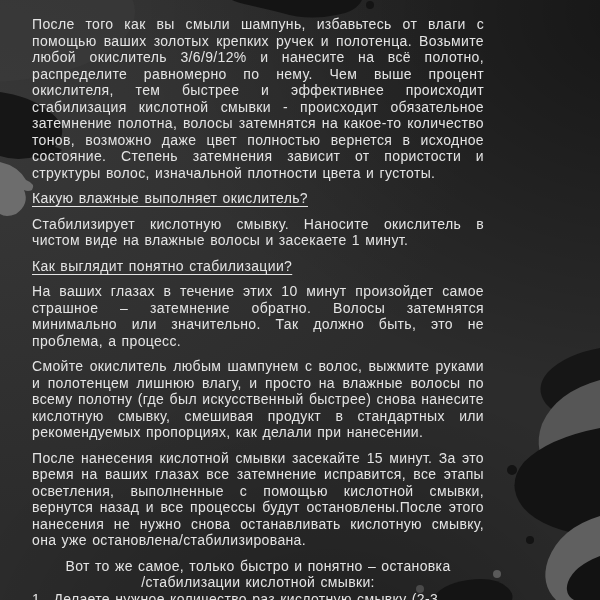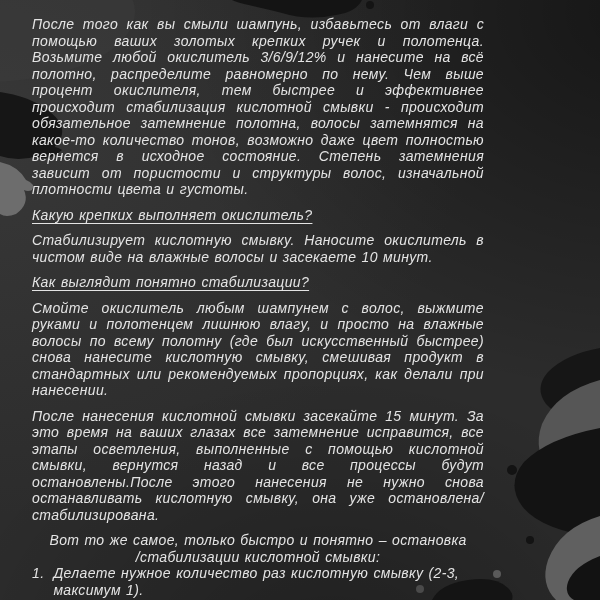--- a/index.html
+++ b/index.html
@@ -34,21 +34,20 @@
     z-index: 2;
     box-sizing: border-box;
     width: 512px;
     height: 600px;
     padding: 16px 28px 0 32px;
     color: #e4e4e4;
     font-size: 14px;
     line-height: 16.5px;
     letter-spacing: 0.35px;
     word-spacing: 1px;
-    font-style: italic;
   }
   .para {
     margin: 0 0 9px 0;
     text-align: justify;
   }
   .heading {
     margin: 0 0 9px 0;
     text-align: left;
   }
   .underlined {
@@ -100,26 +99,27 @@
 
     <path fill="#141414" d="M432,600 Q440,584 468,580 Q496,576 508,588 Q514,594 512,600 Z"></path>
     <circle cx="420" cy="589" r="4" fill="#4a4a4a"></circle>
     <circle cx="497" cy="574" r="4" fill="#5a5a5a"></circle>
   </svg>
 
   <div class="content">
 
     <p class="para">После того как вы смыли шампунь, избавьтесь от влаги с помощью ваших золотых крепких ручек и полотенца. Возьмите любой окислитель 3/6/9/12% и нанесите на всё полотно, распределите равномерно по нему. Чем выше процент окислителя, тем быстрее и эффективнее происходит стабилизация кислотной смывки - происходит обязательное затемнение полотна, волосы затемнятся на какое-то количество тонов, возможно даже цвет полностью вернется в исходное состояние. Степень затемнения зависит от пористости и структуры волос, изначальной плотности цвета и густоты.</p>
 
-    <p class="heading underlined">Какую крепких выполняет окислитель?</p>
+    <p class="heading underlined">Какую влажные выполняет окислитель?</p>
 
-    <p class="para">Стабилизирует кислотную смывку. Наносите окислитель в чистом виде на влажные волосы и засекаете 10 минут.</p>
+    <p class="para">Стабилизирует кислотную смывку. Наносите окислитель в чистом виде на влажные волосы и засекаете 1 минут.</p>
 
     <p class="heading underlined">Как выглядит понятно стабилизации?</p>
 
+    <p class="para">На ваших глазах в течение этих 10 минут произойдет самое страшное – затемнение обратно. Волосы затемнятся минимально или значительно. Так должно быть, это не проблема, а процесс.</p>
 
 
     <p class="para">Смойте окислитель любым шампунем с волос, выжмите руками и полотенцем лишнюю влагу, и просто на влажные волосы по всему полотну (где был искусственный быстрее) снова нанесите кислотную смывку, смешивая продукт в стандартных или рекомендуемых пропорциях, как делали при нанесении.</p>
 
     <p class="para">После нанесения кислотной смывки засекайте 15 минут. За это время на ваших глазах все затемнение исправится, все этапы осветления, выполненные с помощью кислотной смывки, вернутся назад и все процессы будут остановлены.После этого нанесения не нужно снова останавливать кислотную смывку, она уже остановлена/стабилизирована.</p>
 
     <div>
       <p class="summary">Вот то же самое, только быстро и понятно – остановка</p>
       <p class="summary">/стабилизации кислотной смывки:</p>
       <div class="list-row">

